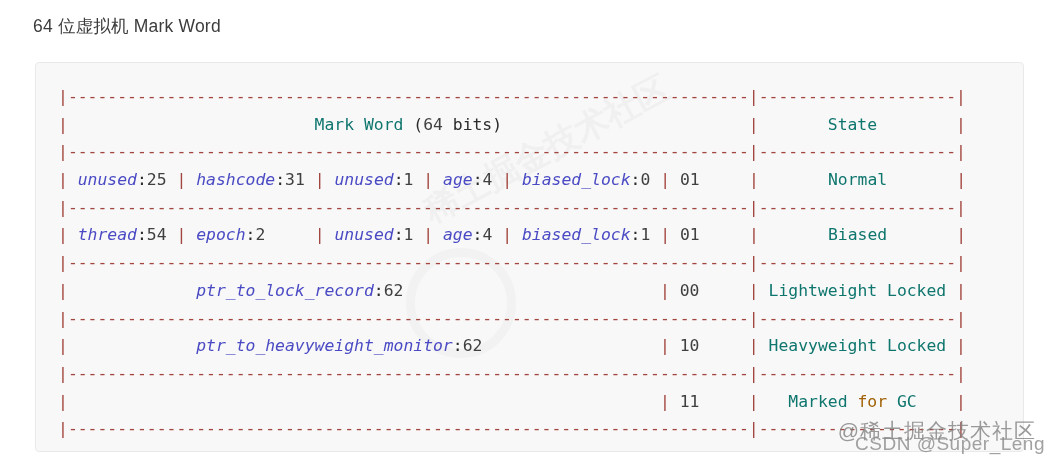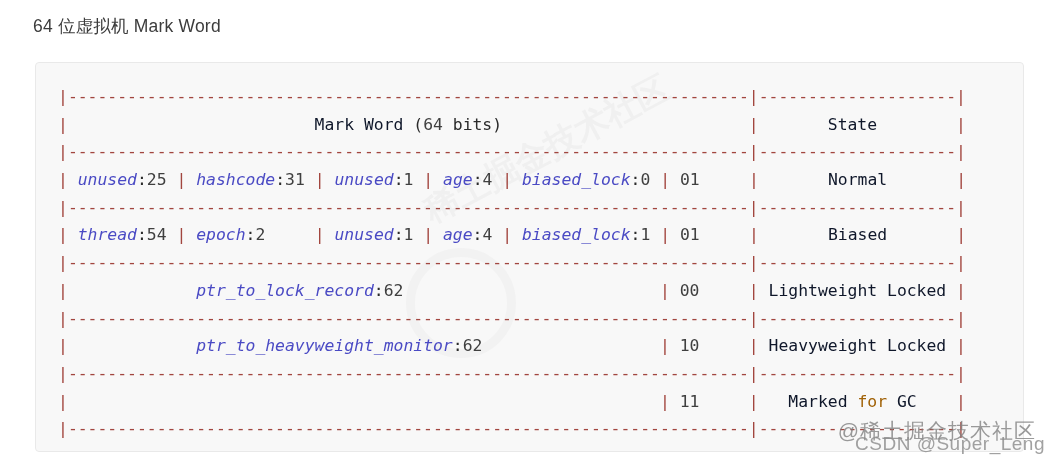--- a/index.html
+++ b/index.html
@@ -18,21 +18,21 @@
   }
   #code-block {
     position:absolute; left:22px; top:20px; margin:0;
     font-family:"DejaVu Sans Mono","Liberation Mono",monospace;
     font-size:16.4px; line-height:27.7px; white-space:pre;
   }
   .code-line { height:27.7px; }
   .tok-r { color:#a2463f; }          
   .tok-i { color:#4a4ac4;font-style:italic; }          
   .tok-n { color:#404040; }          
-  .tok-g { color:#0f172a; }          
+  .tok-g { color:#0f766e; }          
   .tok-k { color:#a16207; }          
   .tok-p { color:#2b2b2b; }          
   #ghost-watermark {
     position:absolute; left:380px; top:130px;
     transform:rotate(-28deg); transform-origin:left top;
     font-size:34px; font-weight:bold; color:rgba(140,140,140,0.07);
     pointer-events:none; white-space:nowrap;
   }
   #ghost-circle {
     position:absolute; left:370px; top:185px; width:92px; height:92px;

